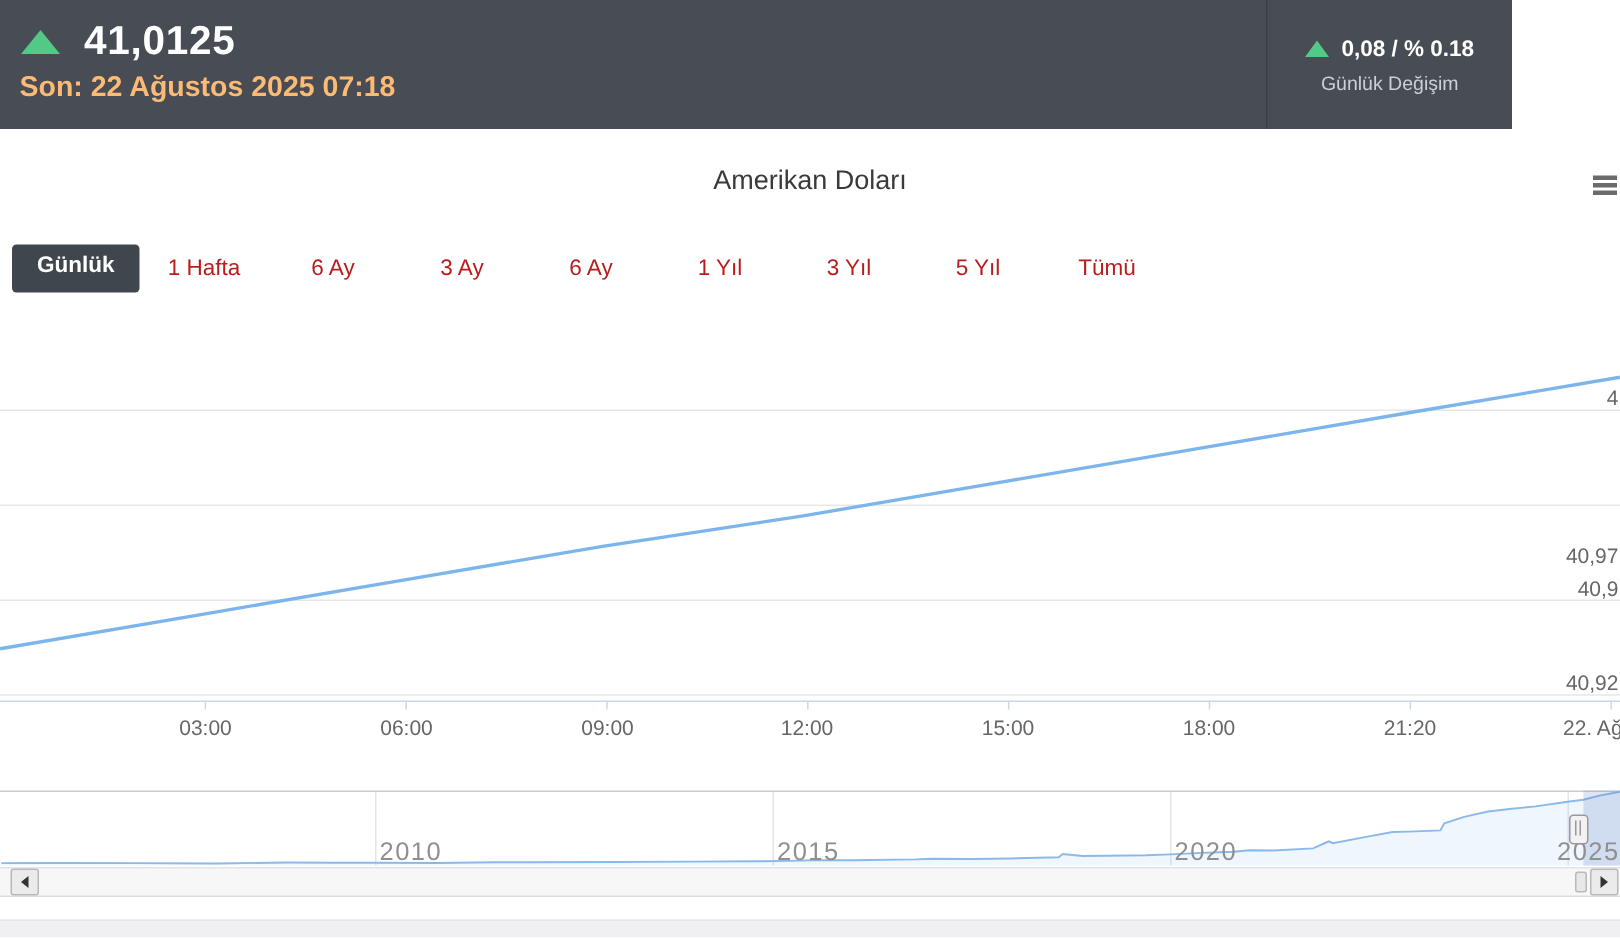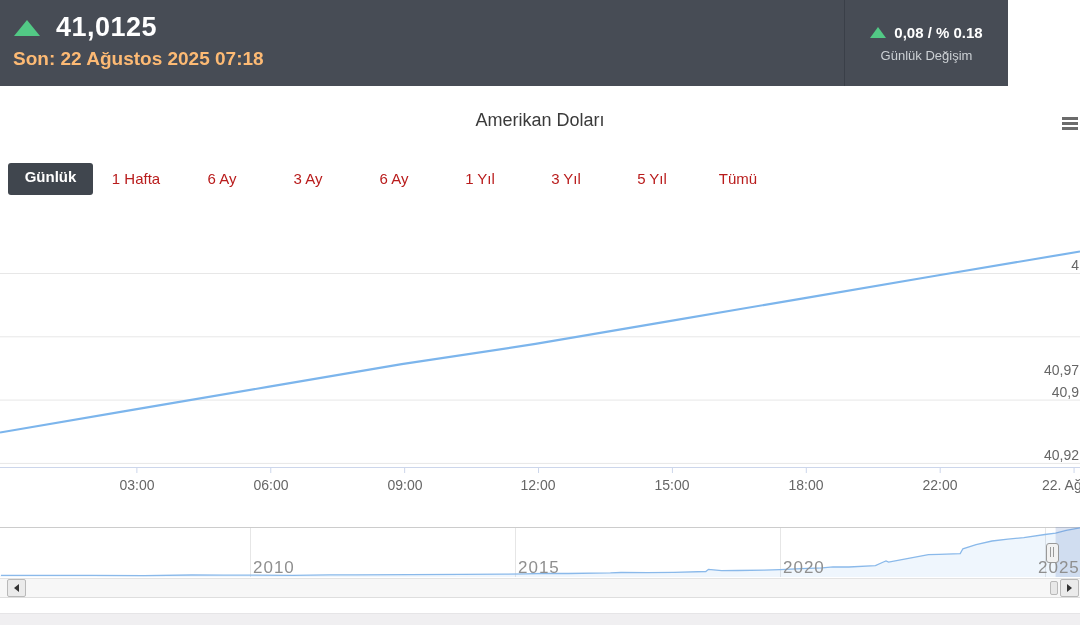--- a/index.html
+++ b/index.html
@@ -120,21 +120,21 @@
 <div class="ylab" style="top:320px;margin-top:42px;">40,97</div>
 <div class="ylab" style="top:384px;">40,9</div>
 <div class="ylab" style="top:447px;">40,92</div>
 
 <div class="xlab" style="left:137px;">03:00</div>
 <div class="xlab" style="left:271px;">06:00</div>
 <div class="xlab" style="left:405px;">09:00</div>
 <div class="xlab" style="left:538px;">12:00</div>
 <div class="xlab" style="left:672px;">15:00</div>
 <div class="xlab" style="left:806px;">18:00</div>
-<div class="xlab" style="left:940px;">22:00</div>
+<div class="xlab" style="left:940px;">21:20</div>
 <div class="xlab last" style="left:1042px;">22. Ağ</div>
 
 <div class="navlab" style="left:253px;">2010</div>
 <div class="navlab" style="left:518px;">2015</div>
 <div class="navlab" style="left:783px;">2020</div>
 <div class="navlab" style="left:1038px;">2025</div>
 
 <div class="nav-handle">
     <div class="grip"></div>
   </div>

